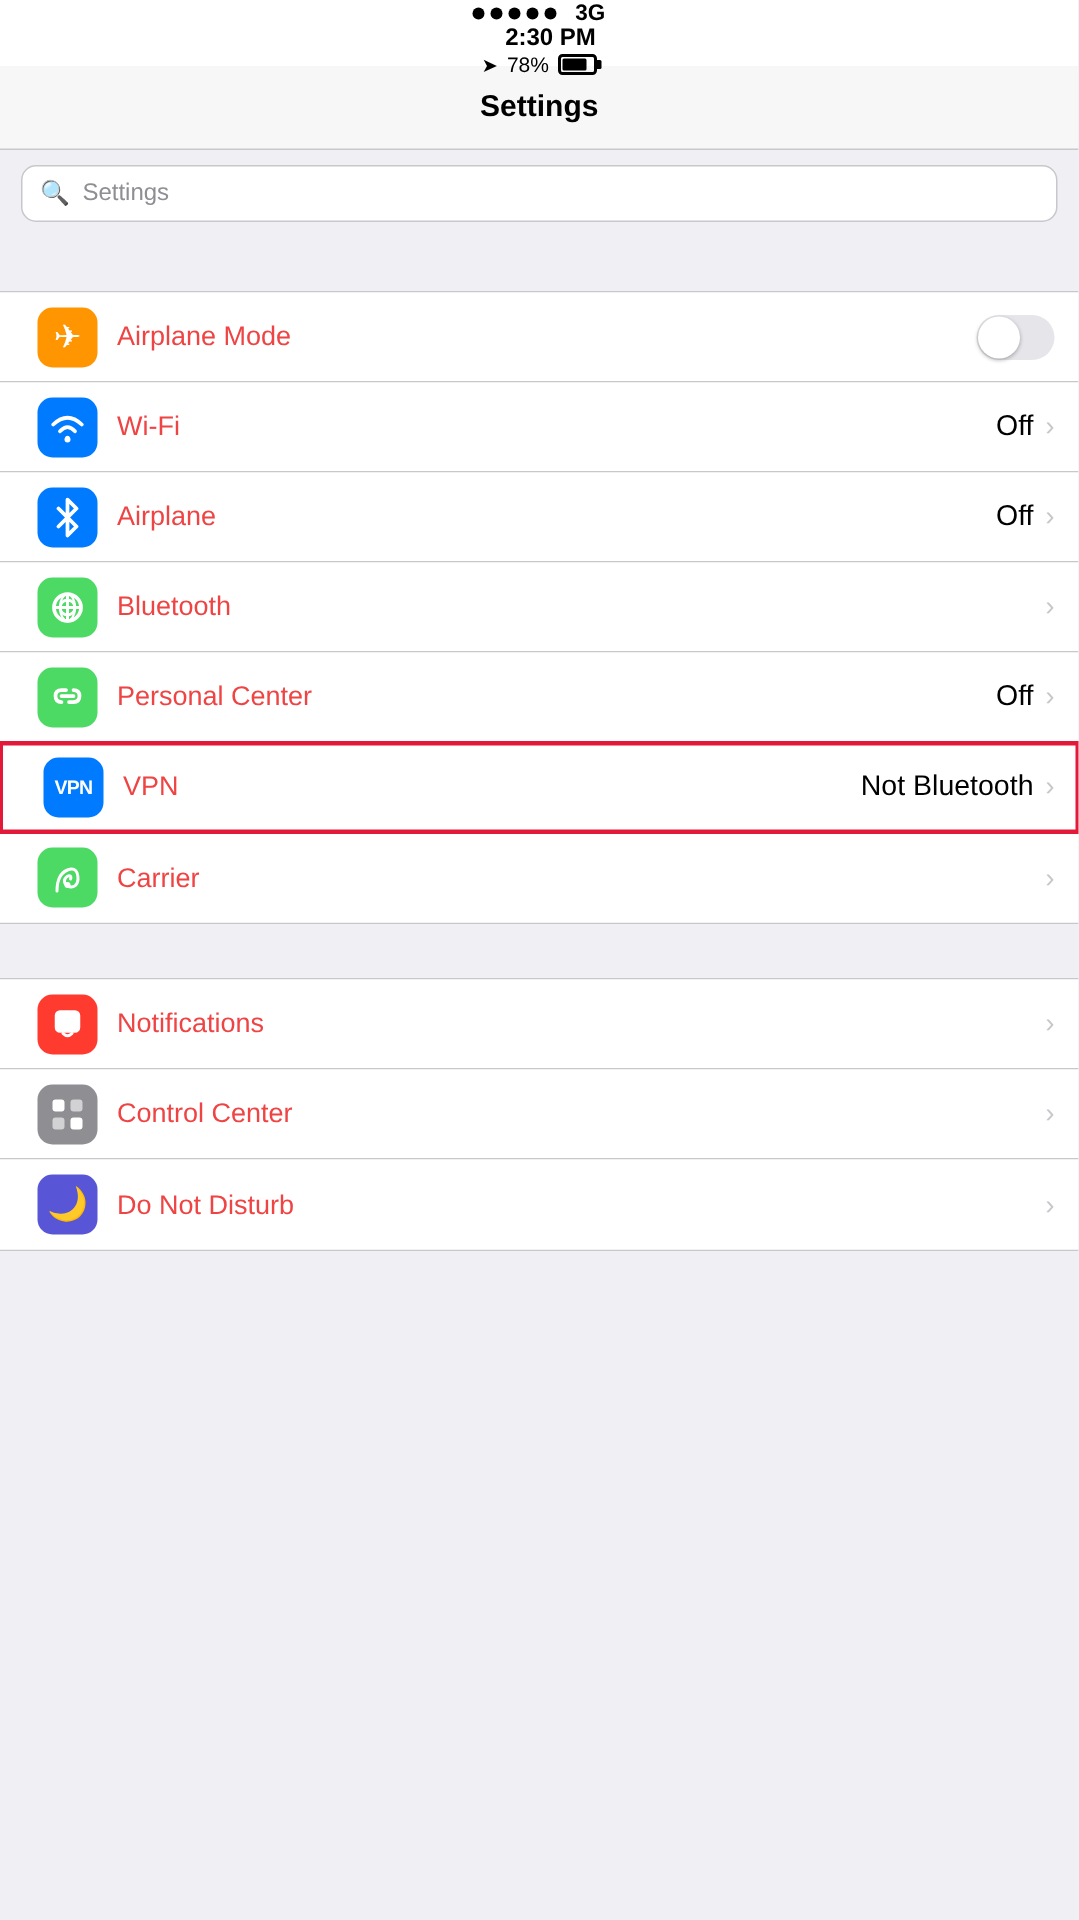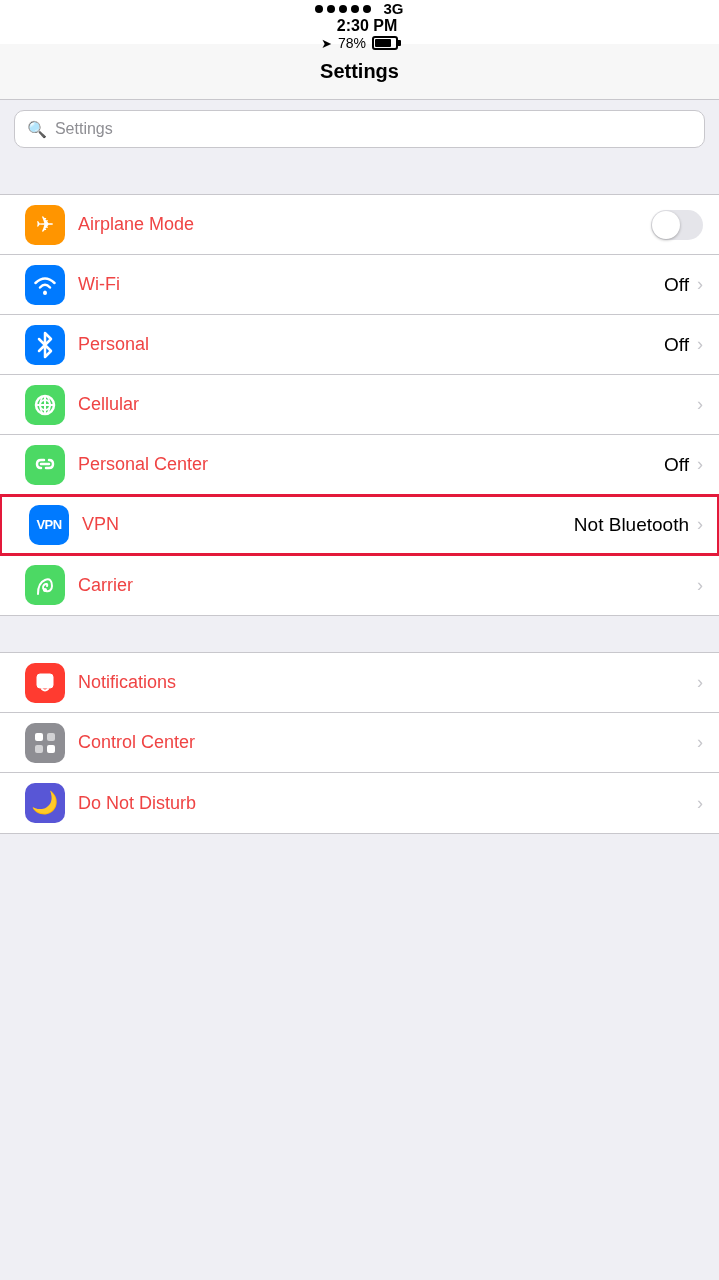--- a/index.html
+++ b/index.html
@@ -269,38 +269,38 @@
   </div>
 
   <div class="settings-row">
     <div class="row-icon">
       <div class="icon-box bg-blue">
         <svg width="20" height="28" viewBox="0 0 20 28" fill="none" xmlns="http://www.w3.org/2000/svg">
           <path d="M4 8 L16 20 L10 26 L10 2 L16 8 L4 20" stroke="white" stroke-width="2.5" fill="none" stroke-linecap="round" stroke-linejoin="round"></path>
         </svg>
       </div>
     </div>
-    <span class="row-label">Personal</span>
+    <span class="row-label">Airplane</span>
     <span class="row-value">Off</span>
     <span class="row-chevron">›</span>
   </div>
 
   <div class="settings-row">
     <div class="row-icon">
       <div class="icon-box" style="background:#4cd964;">
         <svg width="26" height="26" viewBox="0 0 26 26" fill="white" xmlns="http://www.w3.org/2000/svg">
           <circle cx="13" cy="13" r="9" fill="none" stroke="white" stroke-width="2.5"></circle>
           <circle cx="13" cy="13" r="5" fill="none" stroke="white" stroke-width="2"></circle>
           <line x1="13" y1="4" x2="13" y2="22" stroke="white" stroke-width="2"></line>
           <line x1="4" y1="13" x2="22" y2="13" stroke="white" stroke-width="2"></line>
           <ellipse cx="13" cy="13" rx="5" ry="9" fill="none" stroke="white" stroke-width="1.5"></ellipse>
         </svg>
       </div>
     </div>
-    <span class="row-label">Cellular</span>
+    <span class="row-label">Bluetooth</span>
     <span class="row-chevron">›</span>
   </div>
 
   <div class="settings-row">
     <div class="row-icon">
       <div class="icon-box" style="background:#4cd964;">
         <svg width="28" height="26" viewBox="0 0 28 26" fill="none" xmlns="http://www.w3.org/2000/svg">
 
           <path d="M10 16 Q6 16 6 12 Q6 8 10 8 L13 8" stroke="white" stroke-width="2.5" fill="none" stroke-linecap="round"></path>
           <path d="M18 8 Q22 8 22 12 Q22 16 18 16 L15 16" stroke="white" stroke-width="2.5" fill="none" stroke-linecap="round"></path>

